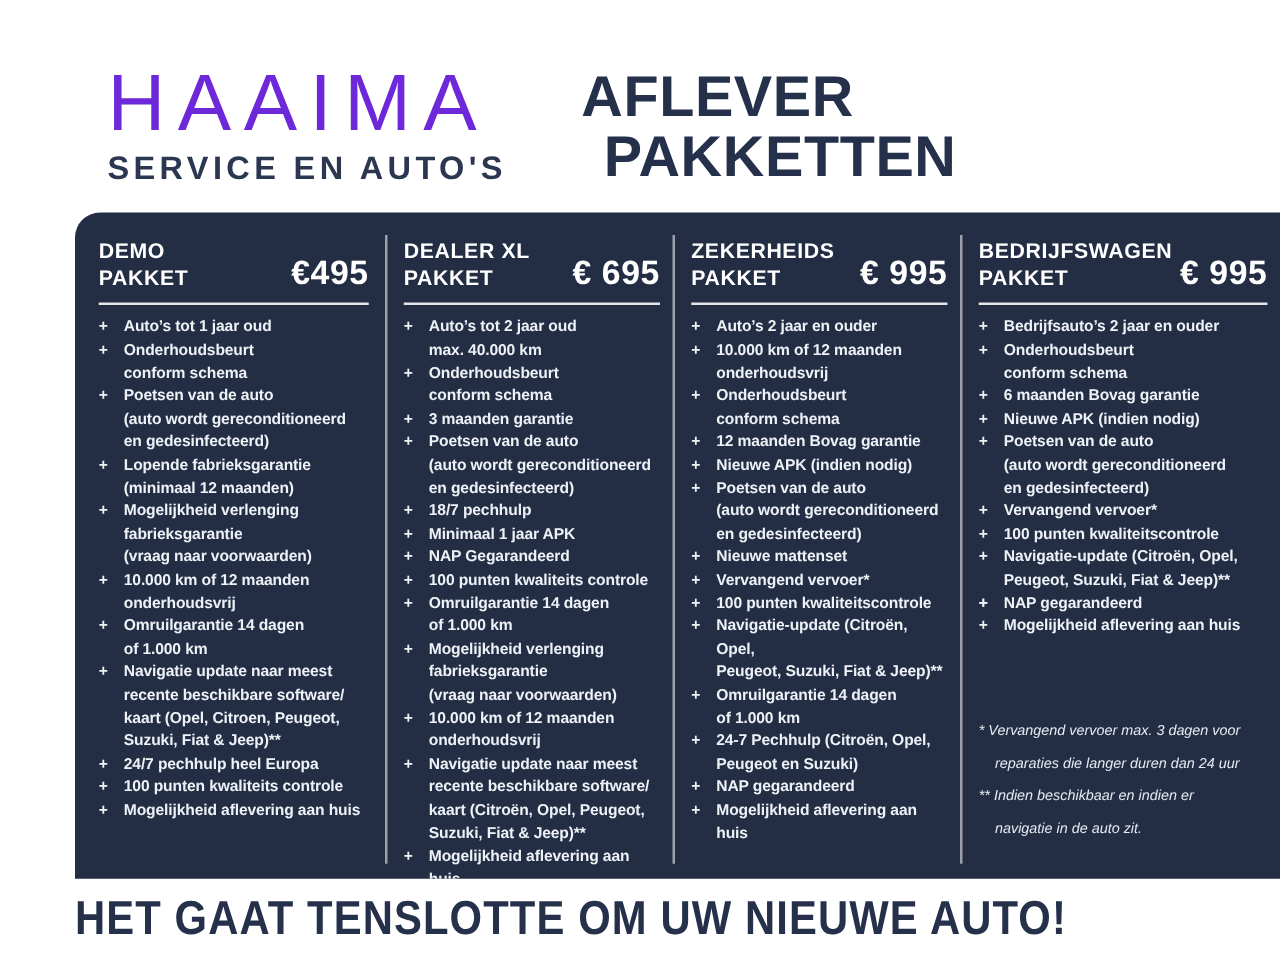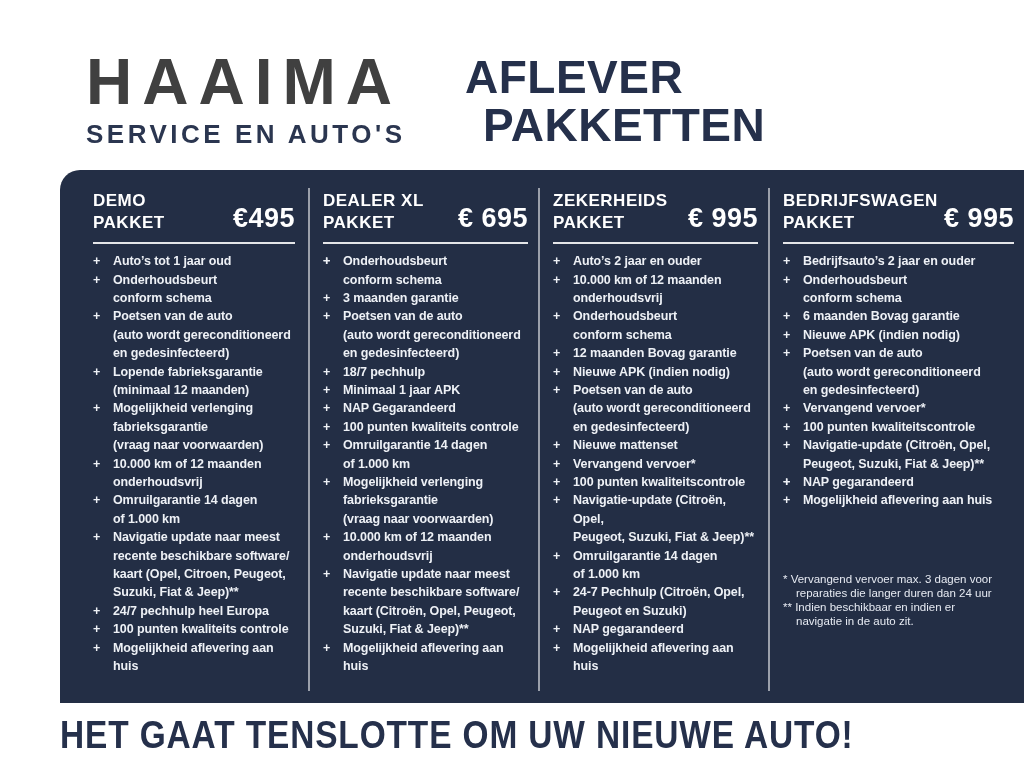--- a/index.html
+++ b/index.html
@@ -8,22 +8,22 @@
     position:relative;
     background:#ffffff;
     font-family:"Liberation Sans", "DejaVu Sans", sans-serif;
     color:#25304b;
     overflow:hidden;
   }
 
   
   .brand { position:absolute; left:86px; top:50px; }
   .brand-name {
-    font-size:64px; font-weight:bold; letter-spacing:10px;
-    line-height:1; color:#404040; white-space:nowrap;
+    font-size:64px; font-weight:normal; letter-spacing:10px;
+    line-height:1; color:#6d28d9; white-space:nowrap;
   }
   .brand-tagline {
     font-size:26px; font-weight:bold; letter-spacing:3.5px;
     margin-top:5px; color:#2b3650; white-space:nowrap;
   }
   .page-title { position:absolute; left:465px; top:54px; }
   .page-title .t1, .page-title .t2 {
     font-size:46px; font-weight:bold; letter-spacing:0.5px;
     line-height:1.04; color:#25304b; white-space:nowrap;
   }
@@ -38,21 +38,21 @@
   }
   .divider {
     position:absolute; top:18px; bottom:12px; width:1.5px;
     background:rgba(255,255,255,0.55);
   }
   .divider.d1 { left:248px; }
   .divider.d2 { left:478px; }
   .divider.d3 { left:708px; }
 
   .col { padding:20px 10px 0 15px; }
-  .col.c0 { padding-left:33px; padding-right:13px; }
+  .col.c0 { padding-left:19px; padding-right:13px; }
 
   .pkg-header {
     display:flex; justify-content:space-between; align-items:flex-end;
     min-height:43px;
   }
   .pkg-name {
     font-size:17px; font-weight:bold; letter-spacing:0.5px;
     line-height:1.27; color:#ffffff; white-space:pre-line;
   }
   .pkg-price {
@@ -67,23 +67,23 @@
   .item {
     position:relative; padding-left:20px;
     font-size:12.5px; font-weight:bold; letter-spacing:-0.1px;
     line-height:18.4px; color:#eef1f6;
   }
   .item .plus { position:absolute; left:0; top:0; }
   .item .itx { white-space:pre-line; }
 
   .footnotes { margin-top:62px; }
   .footnote {
-    font-size:11.5px; font-weight:normal; line-height:14px;
+    font-size:11.5px; font-weight:normal; line-height:26px;
     color:#e6eaf2; white-space:pre-line;
-    padding-left:13px; text-indent:-13px;
+    padding-left:13px; text-indent:-13px;font-style:italic;
   }
 
   
   .footer-tagline {
     position:absolute; left:60px; top:714px;
     font-size:38px; font-weight:bold; letter-spacing:1px;
     color:#25304b; white-space:nowrap;
     transform:scaleX(0.88); transform-origin:left center;
   }
 </style>
@@ -136,21 +136,22 @@
   </div>
 
   <div class="col">
     <div class="pkg-header">
       <div class="pkg-name">DEALER XL
 PAKKET</div>
       <div class="pkg-price">€ 695</div>
     </div>
     <div class="header-rule"></div>
     <div class="items">
-      <div class="item"><span class="plus">+</span></div>
+      <div class="item"><span class="plus">+</span><span class="itx">Auto’s tot 2 jaar oud
+max. 40.000 km</span></div>
       <div class="item"><span class="plus">+</span><span class="itx">Onderhoudsbeurt
 conform schema</span></div>
       <div class="item"><span class="plus">+</span><span class="itx">3 maanden garantie</span></div>
       <div class="item"><span class="plus">+</span><span class="itx">Poetsen van de auto
 (auto wordt gereconditioneerd
 en gedesinfecteerd)</span></div>
       <div class="item"><span class="plus">+</span><span class="itx">18/7 pechhulp</span></div>
       <div class="item"><span class="plus">+</span><span class="itx">Minimaal 1 jaar APK</span></div>
       <div class="item"><span class="plus">+</span><span class="itx">NAP Gegarandeerd</span></div>
       <div class="item"><span class="plus">+</span><span class="itx">100 punten kwaliteits controle</span></div>

